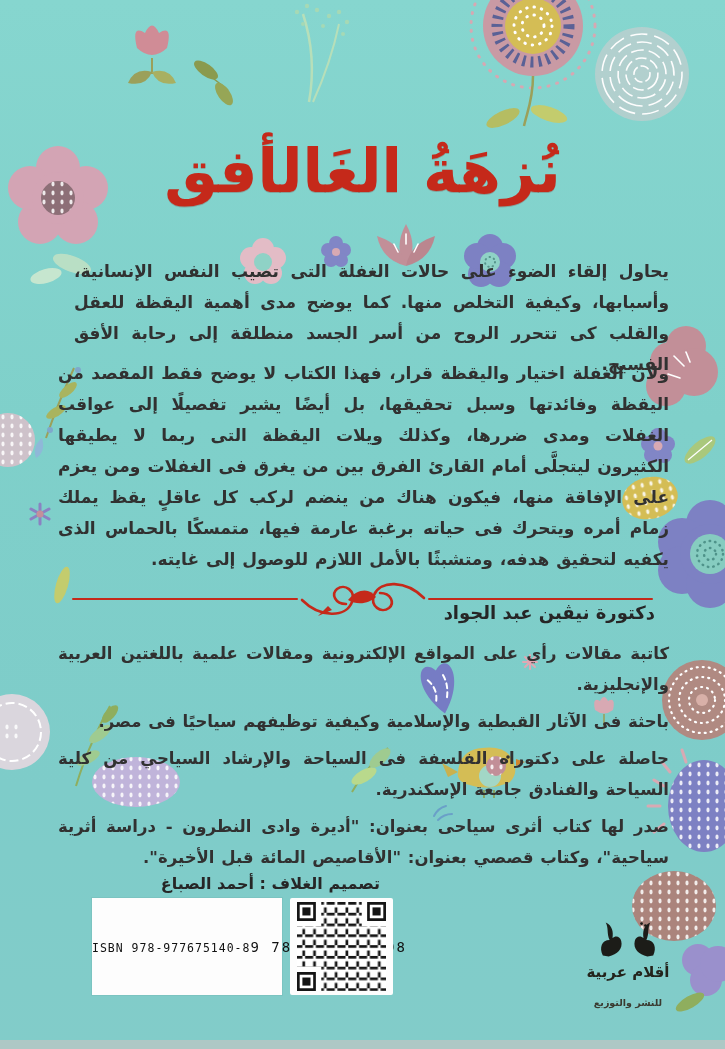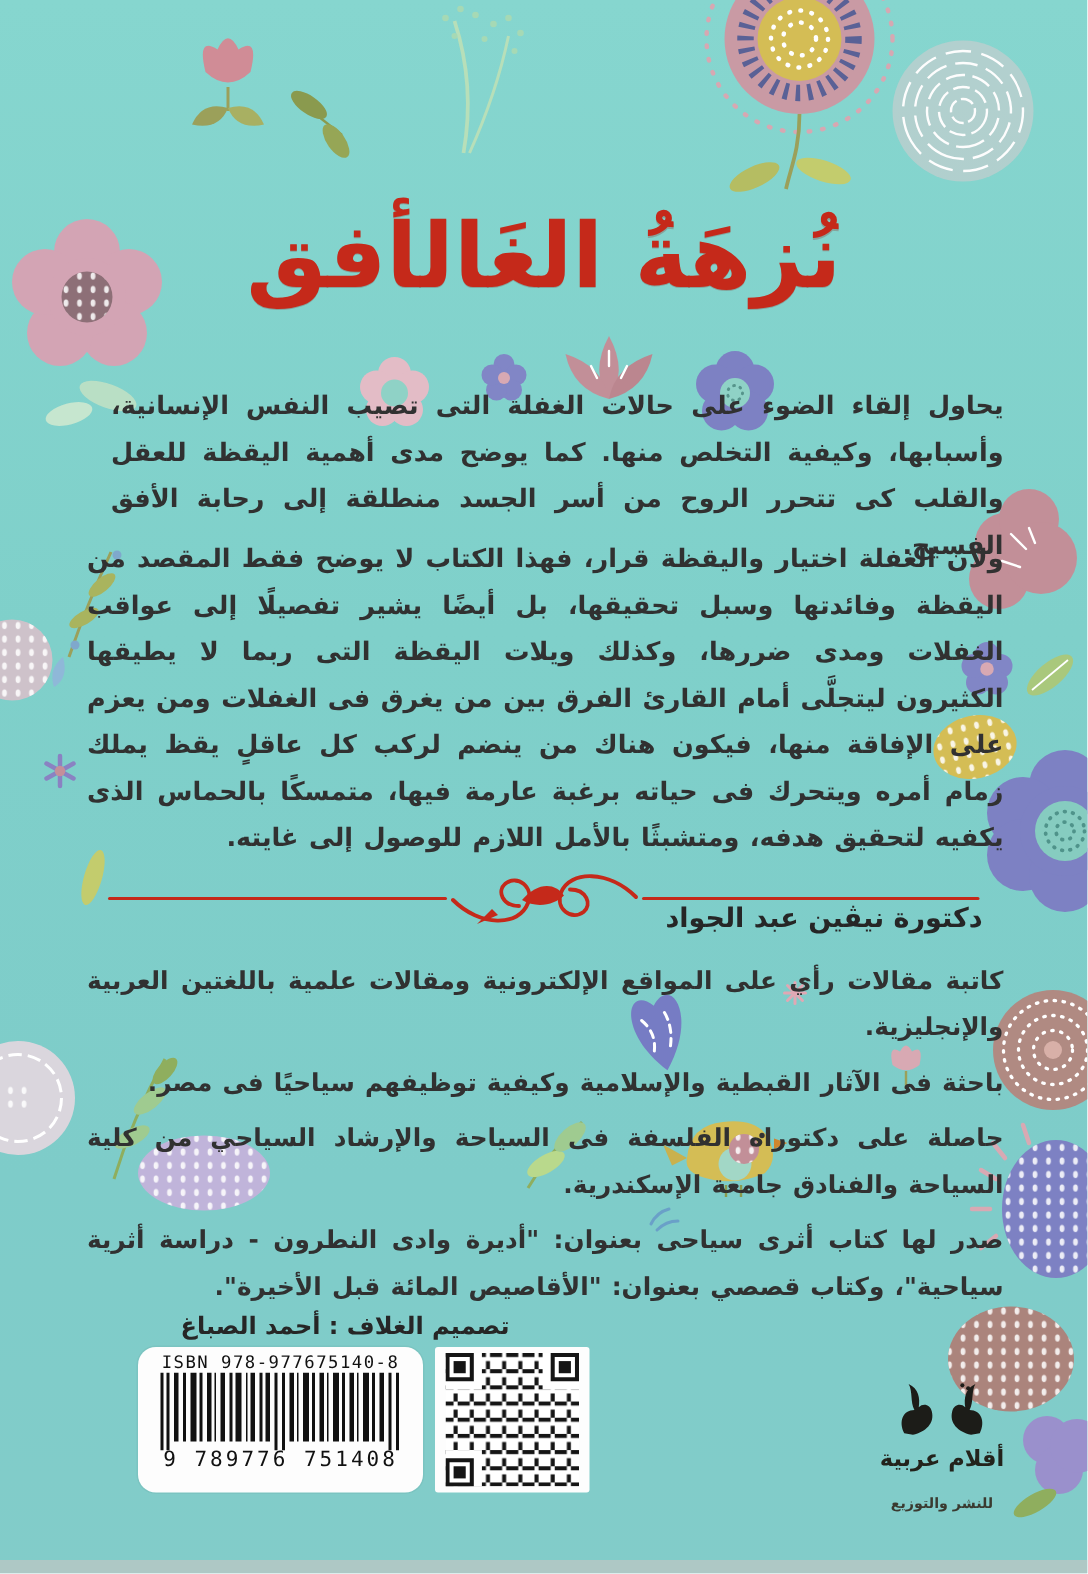--- a/index.html
+++ b/index.html
@@ -23,25 +23,25 @@
   .p2{top:358px;left:58px;right:56px;}
   .divider{top:580px;left:72px;right:72px;display:flex;align-items:center;}
   .divider .rule{flex:1;height:2px;background:#c5291a;border-radius:2px;}
   .author{
     top:602px;left:58px;right:70px;direction:rtl;text-align:right;
     font-size:18px;font-weight:bold;color:#262626;
   }
   .bio{top:638px;left:58px;right:56px;}
   .bio p{direction:rtl;text-align:justify;color:#313131;font-weight:700;
     font-size:16.5px;line-height:31px;margin:0 0 6px 0;word-spacing:1px;}
-  .designer{top:874px;left:80px;width:300px;text-align:center;direction:rtl;
+  .designer{top:874px;left:80px;width:300px;text-align:right;direction:rtl;
     font-size:16px;font-weight:bold;color:#262626;}
   .barcode-box{
     top:898px;left:92px;width:190px;height:97px;background:#fdfdfd;
-    border-radius:12px;display:flex;flex-direction:column;align-items:center;
+    border-radius:0;display:flex;flex-direction:row;align-items:center;
     justify-content:flex-start;padding-top:3px;box-sizing:border-box;
     box-shadow:0 0 0 1px rgba(0,0,0,.04);
   }
   .isbn-label{font-family:"DejaVu Sans Mono",monospace;font-size:11.5px;color:#111;
     letter-spacing:1px;white-space:nowrap;}
   .barcode-digits{font-family:"DejaVu Sans Mono",monospace;font-size:14px;color:#111;
     letter-spacing:2px;margin-top:-2px;white-space:nowrap;}
   .qr-box{top:898px;left:290px;width:103px;height:97px;background:#fdfdfd;border-radius:2px;
     display:flex;align-items:center;justify-content:center;}
   .publisher{top:920px;left:566px;width:124px;text-align:center;}

